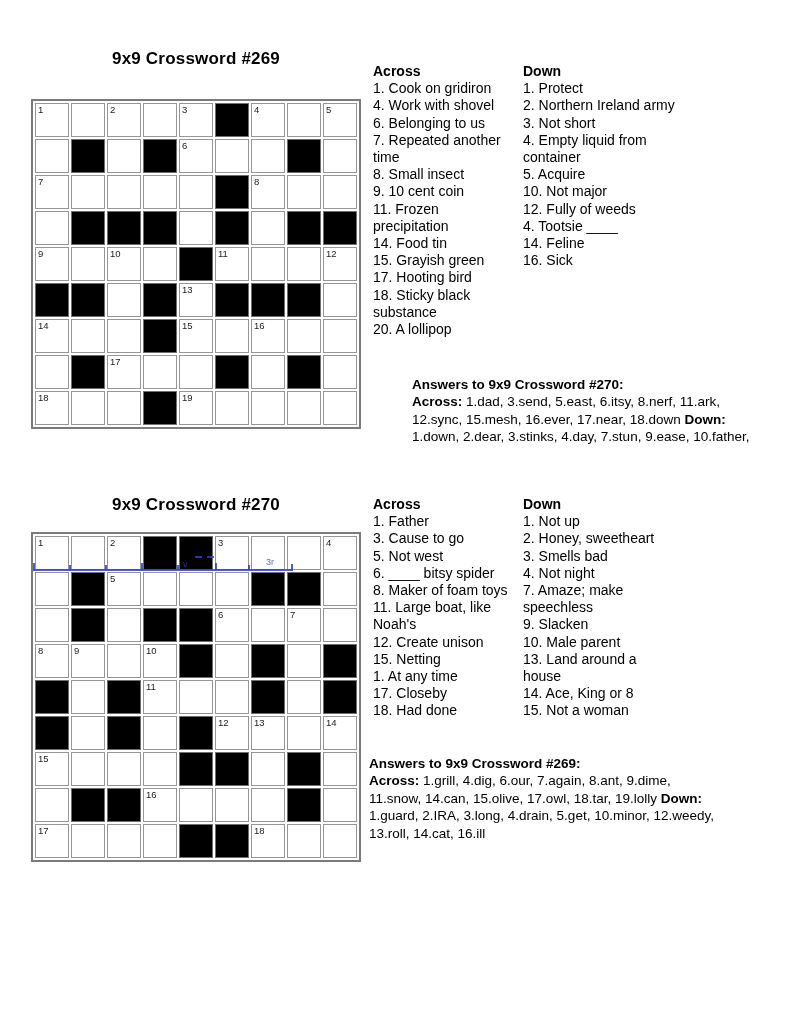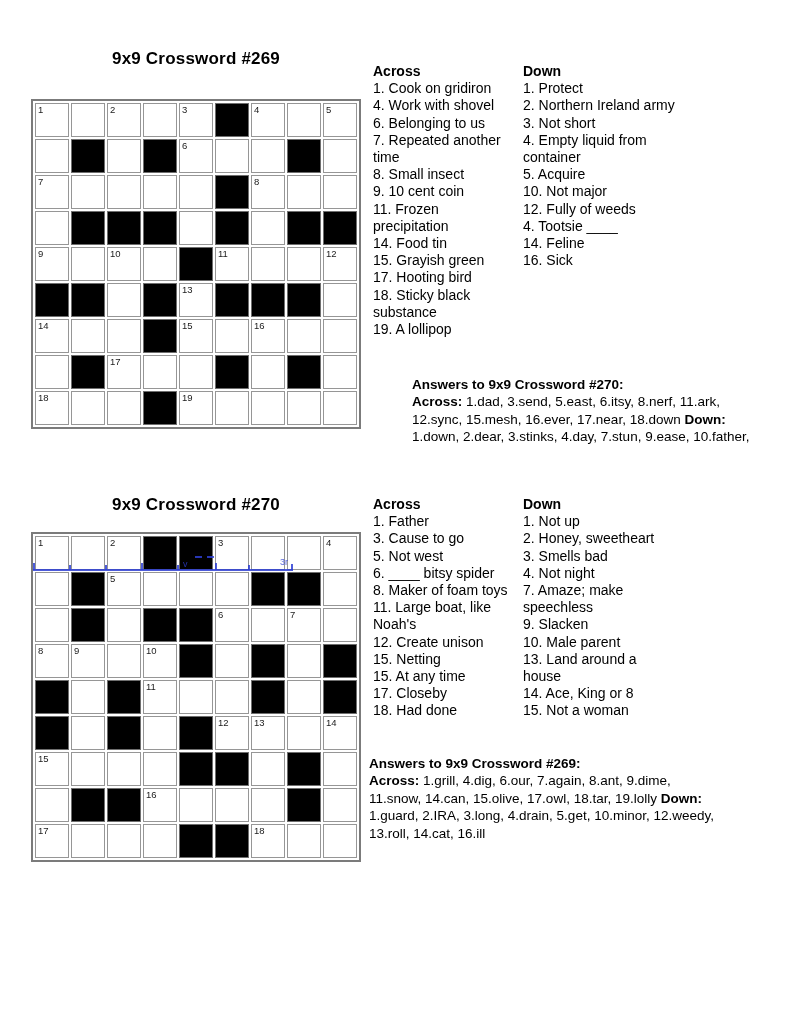--- a/index.html
+++ b/index.html
@@ -219,21 +219,21 @@
           <div class="clue">4. Work with shovel</div>
           <div class="clue">6. Belonging to us</div>
           <div class="clue">7. Repeated another time</div>
           <div class="clue">8. Small insect</div>
           <div class="clue">9. 10 cent coin</div>
           <div class="clue">11. Frozen precipitation</div>
           <div class="clue">14. Food tin</div>
           <div class="clue">15. Grayish green</div>
           <div class="clue">17. Hooting bird</div>
           <div class="clue">18. Sticky black substance</div>
-          <div class="clue">19. A lollipop</div>
+          <div class="clue">20. A lollipop</div>
         </div>
     </div>
     <div class="clue-col col-down-1">
       <div class="clue-heading">Down</div>
       <div>
           <div class="clue">1. Protect</div>
           <div class="clue">2. Northern Ireland army</div>
           <div class="clue">3. Not short</div>
           <div class="clue">4. Empty liquid from container</div>
           <div class="clue">5. Acquire</div>
@@ -382,36 +382,36 @@
       <div class="ink-mark" style="background: rgb(46, 63, 212); width: 2px; height: 5px; left: 38px; top: 33px;"></div>
       <div class="ink-mark" style="background: rgb(46, 63, 212); width: 2px; height: 5px; left: 74px; top: 33px;"></div>
       <div class="ink-mark" style="background: rgb(46, 63, 212); width: 2px; height: 7px; left: 110px; top: 31px;"></div>
       <div class="ink-mark" style="background: rgb(46, 63, 212); width: 2px; height: 5px; left: 146px; top: 33px;"></div>
       <div class="ink-mark" style="background: rgb(46, 63, 212); width: 2px; height: 7px; left: 184px; top: 31px;"></div>
       <div class="ink-mark" style="background: rgb(46, 63, 212); width: 2px; height: 5px; left: 217px; top: 33px;"></div>
       <div class="ink-mark" style="background: rgb(46, 63, 212); width: 2px; height: 6px; left: 260px; top: 32px;"></div>
       <div class="ink-mark" style="background: rgb(46, 63, 212); width: 7px; height: 2px; left: 164px; top: 24px;"></div>
       <div class="ink-mark" style="background: rgb(46, 63, 212); width: 7px; height: 2px; left: 176px; top: 24px;"></div>
       <div class="ink-text" style="color: rgb(46, 63, 212); left: 152px; top: 28px;">v</div>
-      <div class="ink-text" style="color: rgb(46, 63, 212); left: 249px; top: 26px;">3r</div>
+      <div class="ink-text" style="color: rgb(46, 63, 212); left: 235px; top: 26px;">3r</div>
     </div>
 
   <div class="clues" style="left:373px; top:496px;">
     <div class="clue-col col-across">
       <div class="clue-heading">Across</div>
       <div>
           <div class="clue">1. Father</div>
           <div class="clue">3. Cause to go</div>
           <div class="clue">5. Not west</div>
           <div class="clue">6. ____ bitsy spider</div>
           <div class="clue">8. Maker of foam toys</div>
           <div class="clue">11. Large boat, like Noah's</div>
           <div class="clue">12. Create unison</div>
           <div class="clue">15. Netting</div>
-          <div class="clue">15. At any time</div>
+          <div class="clue">1. At any time</div>
           <div class="clue">17. Closeby</div>
           <div class="clue">18. Had done</div>
         </div>
     </div>
     <div class="clue-col col-down-2">
       <div class="clue-heading">Down</div>
       <div>
           <div class="clue">1. Not up</div>
           <div class="clue">2. Honey, sweetheart</div>
           <div class="clue">3. Smells bad</div>

